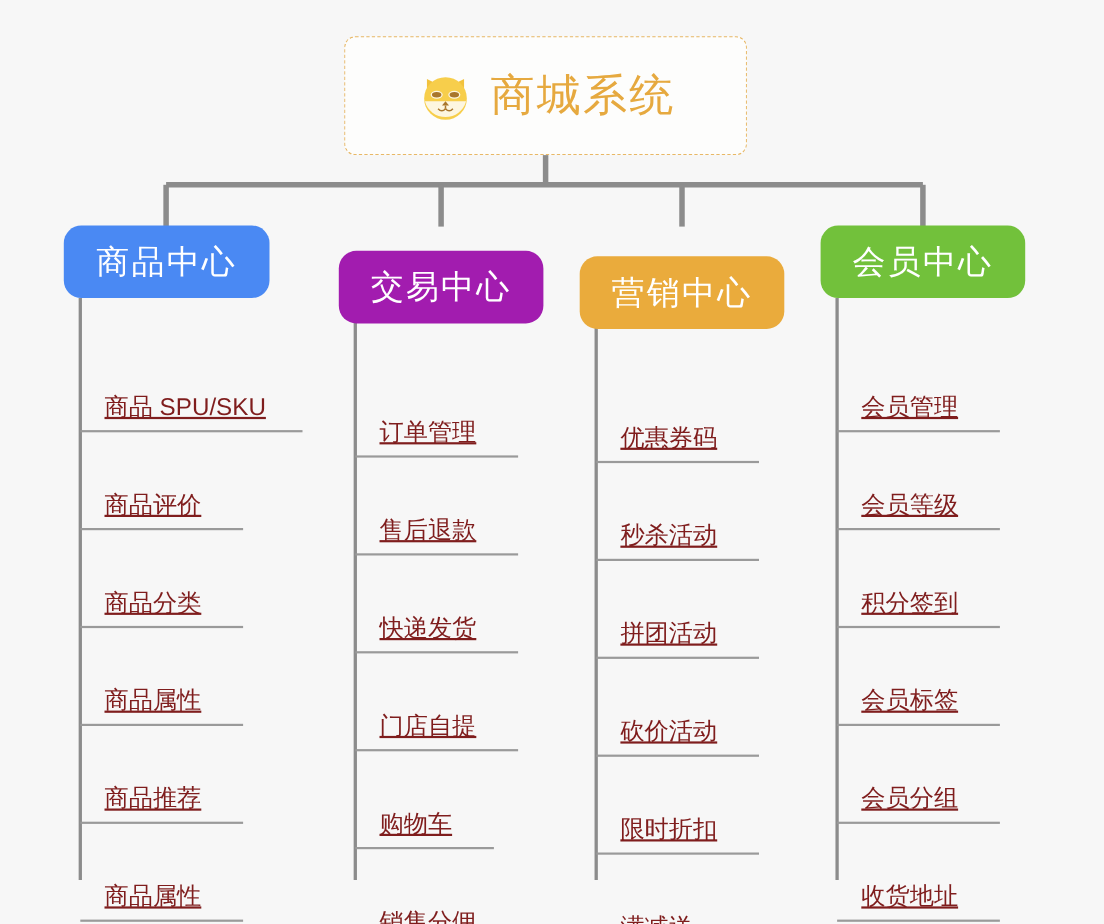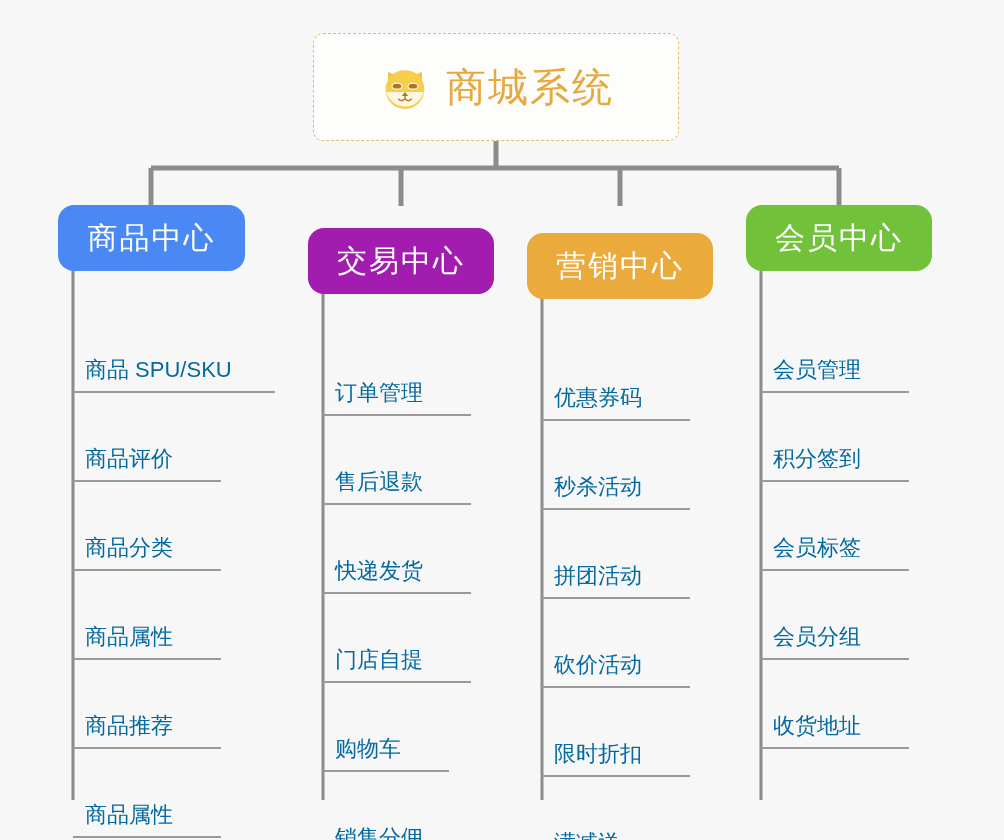--- a/index.html
+++ b/index.html
@@ -79,26 +79,27 @@
     margin-left: 15px;
   }
 
   .leaf-item {
     position: relative;
     height: 89px;
   }
 
   .leaf-label {
     position: absolute;
-    left: 12px;
+    left: 22px;
     bottom: 10px;
     font-size: 22px;
-    color: #0369a1;
+    color: #7f1d1d;
     white-space: nowrap;
     line-height: 1.2;
+    text-decoration: underline;
   }
 
   .leaf-underline {
     position: absolute;
     left: 0;
     bottom: 0;
     height: 2px;
     background: #9a9a9a;
   }
 </style>
@@ -243,20 +244,24 @@
         </div>
       </div>
       <div class="column" style="left: 746px;">
         <div class="cat-header" style="background: rgb(114, 193, 59); width: 186px;">会员中心</div>
         <div class="leaf-list">
           <div class="leaf-item">
             <span class="leaf-label">会员管理</span>
             <span class="leaf-underline" style="width: 148px;"></span>
           </div>
           <div class="leaf-item">
+            <span class="leaf-label">会员等级</span>
+            <span class="leaf-underline" style="width: 148px;"></span>
+          </div>
+          <div class="leaf-item">
             <span class="leaf-label">积分签到</span>
             <span class="leaf-underline" style="width: 148px;"></span>
           </div>
           <div class="leaf-item">
             <span class="leaf-label">会员标签</span>
             <span class="leaf-underline" style="width: 148px;"></span>
           </div>
           <div class="leaf-item">
             <span class="leaf-label">会员分组</span>
             <span class="leaf-underline" style="width: 148px;"></span>

